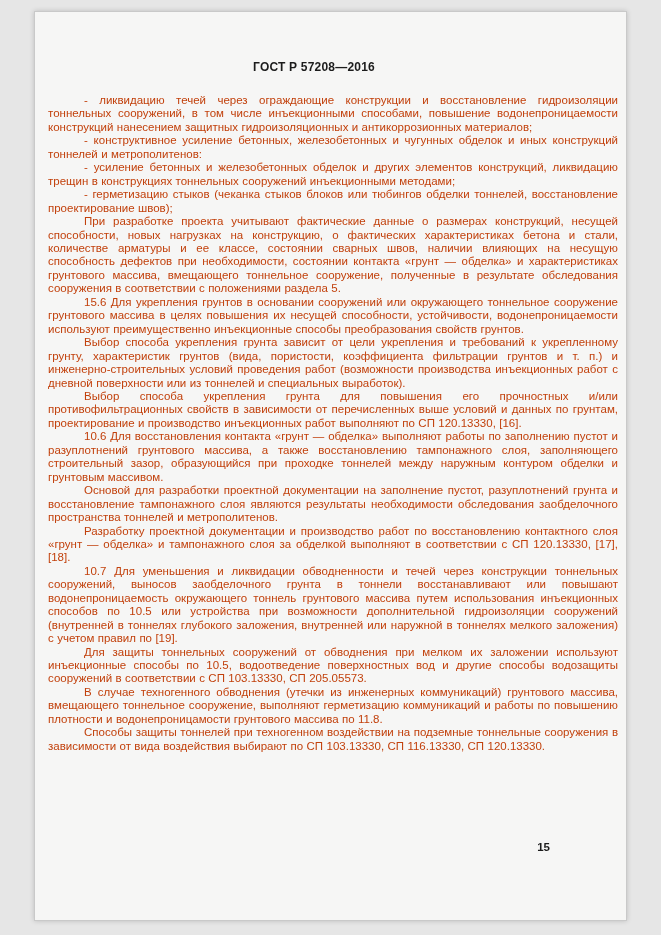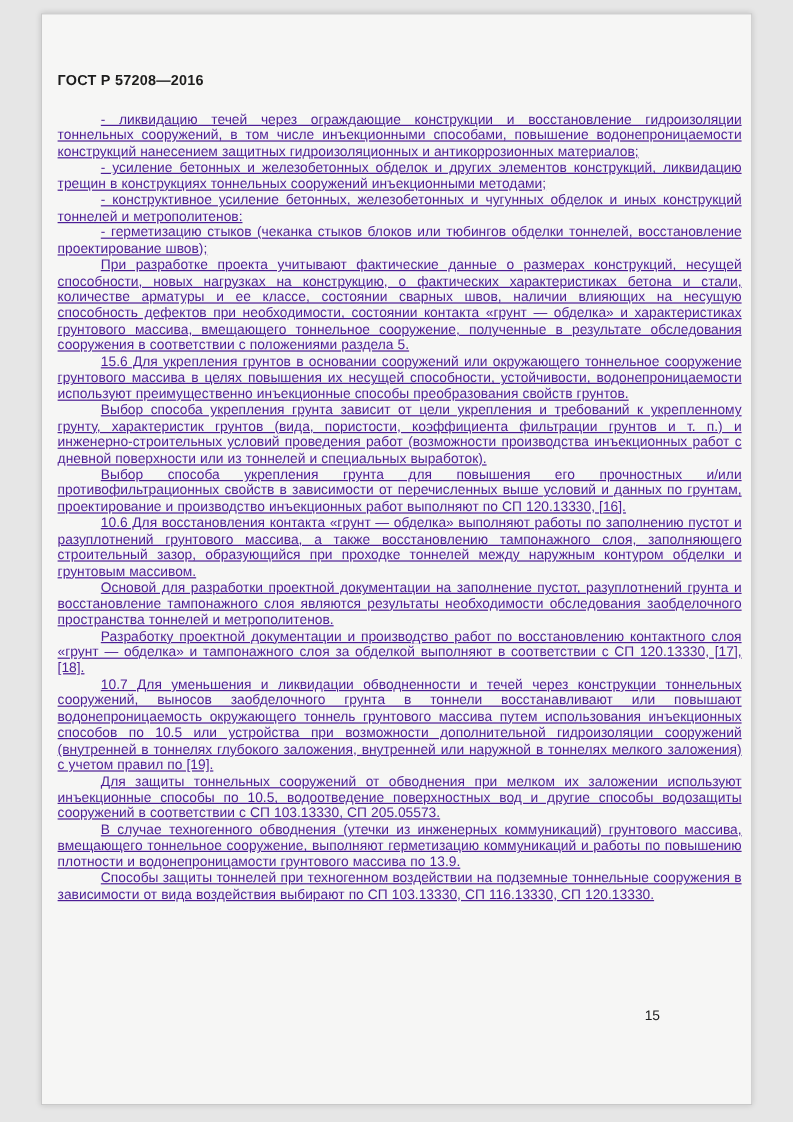--- a/index.html
+++ b/index.html
@@ -24,70 +24,70 @@
     background: #f6f6f5;
     border: 1px solid #c9c9c9;
     box-shadow: 0 0 5px rgba(0,0,0,0.18);
     box-sizing: border-box;
   }
   .header {
     position: absolute;
     top: 48px;
     left: 13px;
     right: 46px;
-    text-align: left;
+    text-align: center;
     font-size: 12px;
     font-weight: bold;
     color: #1c1c1c;
     letter-spacing: 0.2px;
   }
   .body-text {
     position: absolute;
     top: 82px;
     left: 13px;
     width: 570px;
-    color: #4c1d95;
-    text-decoration: underline;
+    color: #c2410c;
   }
   .body-text p {
     margin: 0;
     font-size: 11.5px;
     line-height: 13.45px;
     text-align: justify;
     text-indent: 36px;
     word-spacing: 0.2px;
   }
   .page-number {
     position: absolute;
     bottom: 67px;
     right: 76px;
     font-size: 11.5px;
     color: #1c1c1c;
+    font-weight: bold;
   }
 </style>
 </head>
 <body>
 
 <div class="canvas">
   <div class="page">
     <div class="header">ГОСТ Р 57208—2016</div>
 
     <div class="body-text" id="document-body">
         <p>- ликвидацию течей через ограждающие конструкции и восстановление гидроизоляции тоннельных сооружений, в том числе инъекционными способами, повышение водонепроницаемости конструкций нанесением защитных гидроизоляционных и антикоррозионных материалов;</p>
+        <p>- конструктивное усиление бетонных, железобетонных и чугунных обделок и иных конструкций тоннелей и метрополитенов:</p>
         <p>- усиление бетонных и железобетонных обделок и других элементов конструкций, ликвидацию трещин в конструкциях тоннельных сооружений инъекционными методами;</p>
-        <p>- конструктивное усиление бетонных, железобетонных и чугунных обделок и иных конструкций тоннелей и метрополитенов:</p>
         <p>- герметизацию стыков (чеканка стыков блоков или тюбингов обделки тоннелей, восстановление проектирование швов);</p>
         <p>При разработке проекта учитывают фактические данные о размерах конструкций, несущей способности, новых нагрузках на конструкцию, о фактических характеристиках бетона и стали, количестве арматуры и ее классе, состоянии сварных швов, наличии влияющих на несущую способность дефектов при необходимости, состоянии контакта «грунт — обделка» и характеристиках грунтового массива, вмещающего тоннельное сооружение, полученные в результате обследования сооружения в соответствии с положениями раздела 5.</p>
         <p>15.6 Для укрепления грунтов в основании сооружений или окружающего тоннельное сооружение грунтового массива в целях повышения их несущей способности, устойчивости, водонепроницаемости используют преимущественно инъекционные способы преобразования свойств грунтов.</p>
         <p>Выбор способа укрепления грунта зависит от цели укрепления и требований к укрепленному грунту, характеристик грунтов (вида, пористости, коэффициента фильтрации грунтов и т. п.) и инженерно-строительных условий проведения работ (возможности производства инъекционных работ с дневной поверхности или из тоннелей и специальных выработок).</p>
         <p>Выбор способа укрепления грунта для повышения его прочностных и/или противофильтрационных свойств в зависимости от перечисленных выше условий и данных по грунтам, проектирование и производство инъекционных работ выполняют по СП 120.13330, [16].</p>
         <p>10.6 Для восстановления контакта «грунт — обделка» выполняют работы по заполнению пустот и разуплотнений грунтового массива, а также восстановлению тампонажного слоя, заполняющего строительный зазор, образующийся при проходке тоннелей между наружным контуром обделки и грунтовым массивом.</p>
         <p>Основой для разработки проектной документации на заполнение пустот, разуплотнений грунта и восстановление тампонажного слоя являются результаты необходимости обследования заобделочного пространства тоннелей и метрополитенов.</p>
         <p>Разработку проектной документации и производство работ по восстановлению контактного слоя «грунт — обделка» и тампонажного слоя за обделкой выполняют в соответствии с СП 120.13330, [17], [18].</p>
         <p>10.7 Для уменьшения и ликвидации обводненности и течей через конструкции тоннельных сооружений, выносов заобделочного грунта в тоннели восстанавливают или повышают водонепроницаемость окружающего тоннель грунтового массива путем использования инъекционных способов по 10.5 или устройства при возможности дополнительной гидроизоляции сооружений (внутренней в тоннелях глубокого заложения, внутренней или наружной в тоннелях мелкого заложения) с учетом правил по [19].</p>
         <p>Для защиты тоннельных сооружений от обводнения при мелком их заложении используют инъекционные способы по 10.5, водоотведение поверхностных вод и другие способы водозащиты сооружений в соответствии с СП 103.13330, СП 205.05573.</p>
-        <p>В случае техногенного обводнения (утечки из инженерных коммуникаций) грунтового массива, вмещающего тоннельное сооружение, выполняют герметизацию коммуникаций и работы по повышению плотности и водонепроницамости грунтового массива по 13.9.</p>
+        <p>В случае техногенного обводнения (утечки из инженерных коммуникаций) грунтового массива, вмещающего тоннельное сооружение, выполняют герметизацию коммуникаций и работы по повышению плотности и водонепроницамости грунтового массива по 11.8.</p>
         <p>Способы защиты тоннелей при техногенном воздействии на подземные тоннельные сооружения в зависимости от вида воздействия выбирают по СП 103.13330, СП 116.13330, СП 120.13330.</p>
       </div>
 
     <div class="page-number">15</div>
   </div>
 </div>
 
 </body></html>

